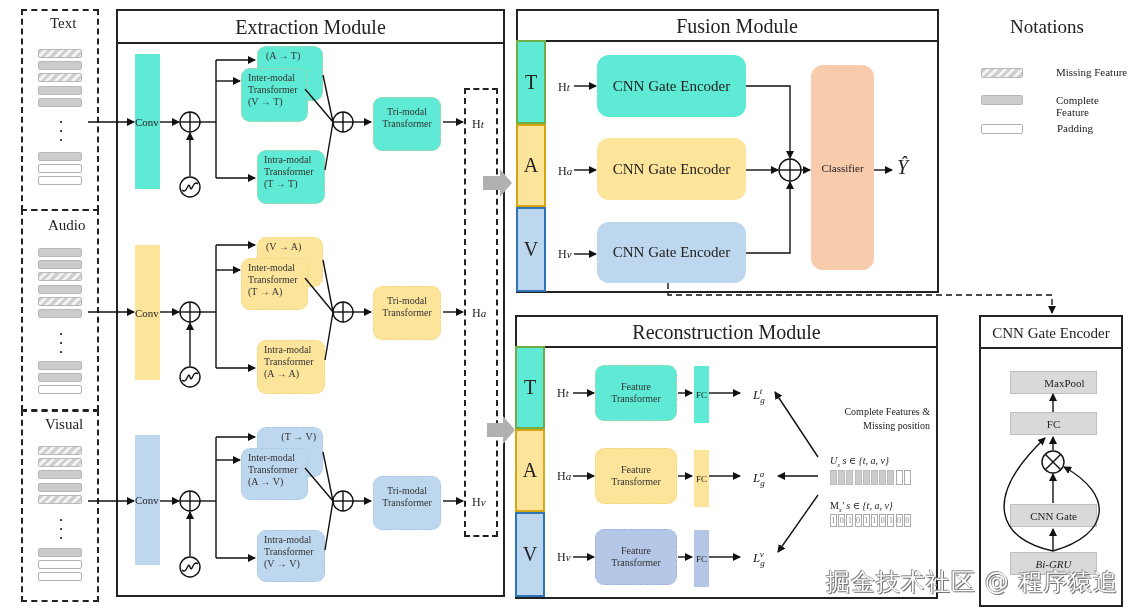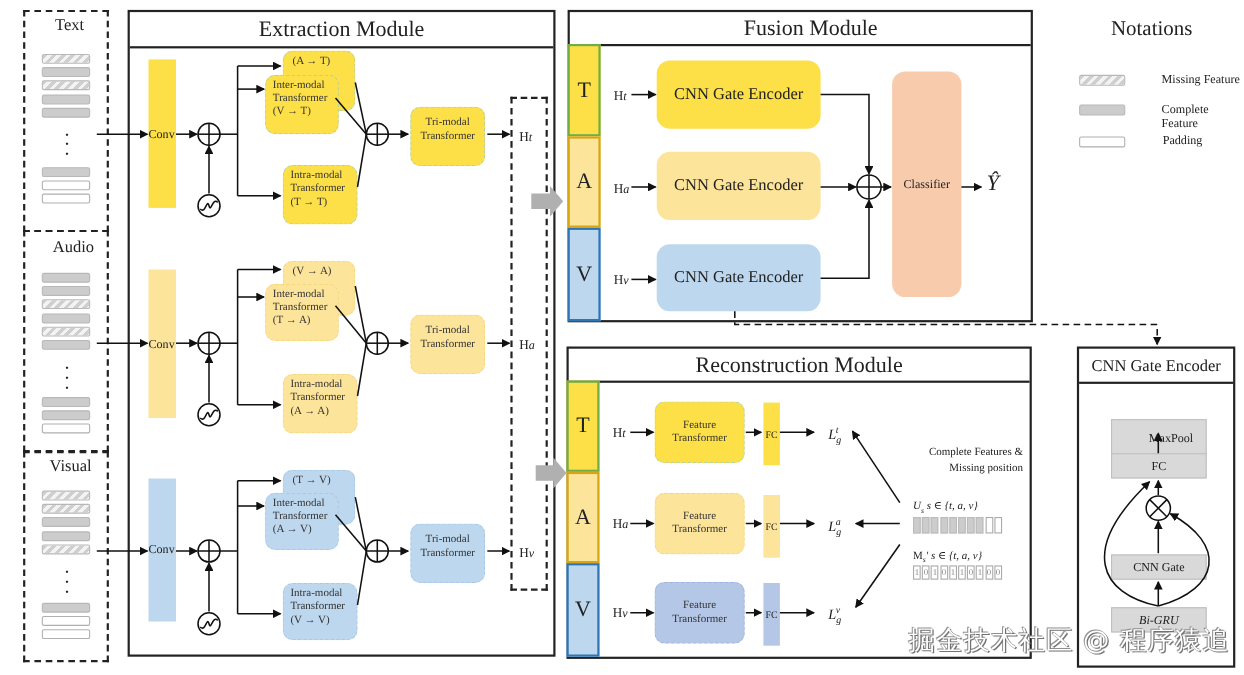--- a/index.html
+++ b/index.html
@@ -11,21 +11,21 @@
   .solidbox { position:absolute; border:2px solid #222; box-sizing:border-box; background:#fff; }
   .module-title { position:absolute; left:0; right:0; text-align:center; border-bottom:2px solid #222; font-size:20px; }
   .bar { position:absolute; width:44px; height:9px; border-radius:2px; box-sizing:border-box; }
   .bar.missing { border:1px solid #b8b8b8;
      background: repeating-linear-gradient(135deg, #cfcfcf 0 3px, #f3f3f3 3px 6px); }
   .bar.complete { background:#cccccc; border:1px solid #b8b8b8; }
   .bar.padding { background:#fff; border:1px solid #b0b0b0; }
   .dots { position:absolute; font-size:16px; line-height:7px; text-align:center; width:10px; }
   .conv { position:absolute; width:25px; box-sizing:border-box; font-size:11px; display:flex; align-items:center; }
   .blob { position:absolute; border:1.5px dashed; border-radius:9px; box-sizing:border-box; font-size:10px; line-height:12px; padding:3px 6px; color:#333; }
-  .green { background:#fde047; border-color:#b5d3a0; }
+  .green { background:#5eead4; border-color:#b5d3a0; }
   .yellow { background:#fde49b; border-color:#f5d77f; }
   .blue { background:#bdd7ee; border-color:#a9c8e6; }
   .purple { background:#b4c7e7; border-color:#9fb4dc; }
   .ltext { position:absolute; font-size:12px; color:#222;margin-left:19px; }
   .hlabel { position:absolute; font-size:12px; }
   .hlabel i { font-size:11px; }
   .sidetab { position:absolute; width:30px; box-sizing:border-box; display:flex; align-items:center; justify-content:center; font-size:20px; }
   .enc { position:absolute; border-radius:12px; font-size:15px; display:flex; align-items:center; justify-content:center; }
   .grey-block { position:absolute; background:#d9d9d9; border:1px solid #bfbfbf; box-sizing:border-box; font-size:11px; display:flex; align-items:center; justify-content:center; }
   .fc { position:absolute; width:15px; height:57px; font-size:9px; display:flex; align-items:center; justify-content:center; box-sizing:border-box; }
@@ -115,21 +115,21 @@
 <div class="blob yellow" style="left:257px;top:340px;width:68px;height:54px;">
   <div>Intra-modal</div>
     <div>Transformer</div>
     <div>(A → A)</div>
 </div>
 <div class="blob yellow" style="left:373px;top:286px;width:68px;height:54px;text-align:center;padding-top:8px;">
   <div>Tri-modal</div>
     <div>Transformer</div>
 </div>
 
-<div class="blob blue" style="left:257px;top:427px;width:66px;height:50px;padding-left:8px;"><span>(T → V)</span></div>
+<div class="blob blue" style="left:257px;top:427px;width:66px;height:50px;padding-left:8px;text-align:right;"><span>(T → V)</span></div>
 <div class="blob blue" style="left:241px;top:448px;width:67px;height:52px;">
   <div>Inter-modal</div>
     <div>Transformer</div>
     <div>(A → V)</div>
 </div>
 <div class="blob blue" style="left:257px;top:530px;width:68px;height:52px;">
   <div>Intra-modal</div>
     <div>Transformer</div>
     <div>(V → V)</div>
 </div>
@@ -254,21 +254,21 @@
 <div class="bar missing" style="left:981px;top:68px;width:42px;height:10px;"></div>
 <div class="ltext" style="left:1037px;top:66px;font-size:11px;">Missing Feature</div>
 <div class="bar complete" style="left:981px;top:95px;width:42px;height:10px;"></div>
 <div class="ltext" style="left:1037px;top:94px;font-size:11px;">Complete Feature</div>
 <div class="bar padding" style="left:981px;top:124px;width:42px;height:10px;"></div>
 <div class="ltext" style="left:1038px;top:122px;font-size:11px;">Padding</div>
 
 <div class="solidbox" style="left:979px;top:315px;width:144px;height:292px;">
   <div class="module-title" style="top:0;height:30px;line-height:32px;font-size:15px;">CNN Gate Encoder</div>
 </div>
-<div class="grey-block" style="left:1010px;top:381px;width:87px;height:35px;padding-left:22px;">
+<div class="grey-block" style="left:1010px;top:371px;width:87px;height:23px;padding-left:22px;">
     <span>MaxPool</span>
   </div>
 <div class="grey-block" style="left:1010px;top:412px;width:87px;height:23px;">
     <span>FC</span>
   </div>
 <div class="grey-block" style="left:1010px;top:504px;width:87px;height:23px;">
     <span>CNN Gate</span>
   </div>
 <div class="grey-block" style="left:1010px;top:552px;width:87px;height:23px;font-style:italic;">
     <span>Bi-GRU</span>

